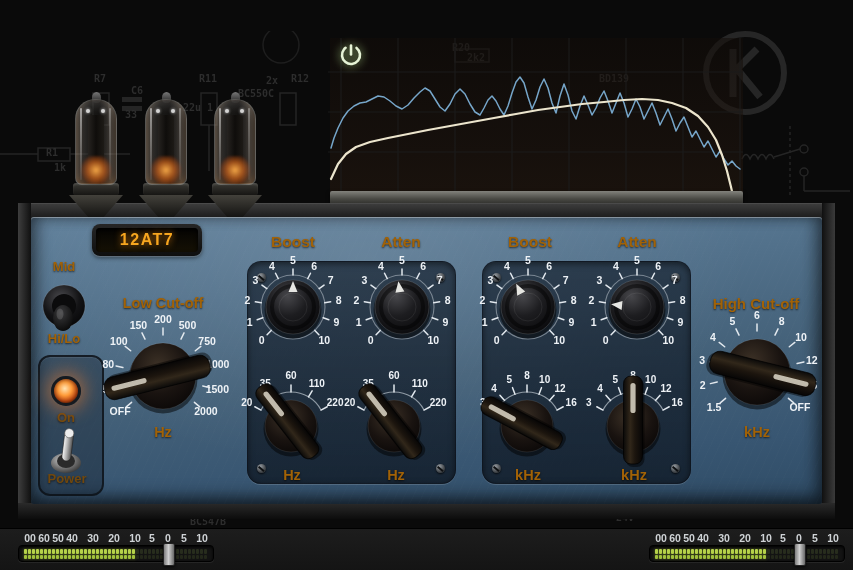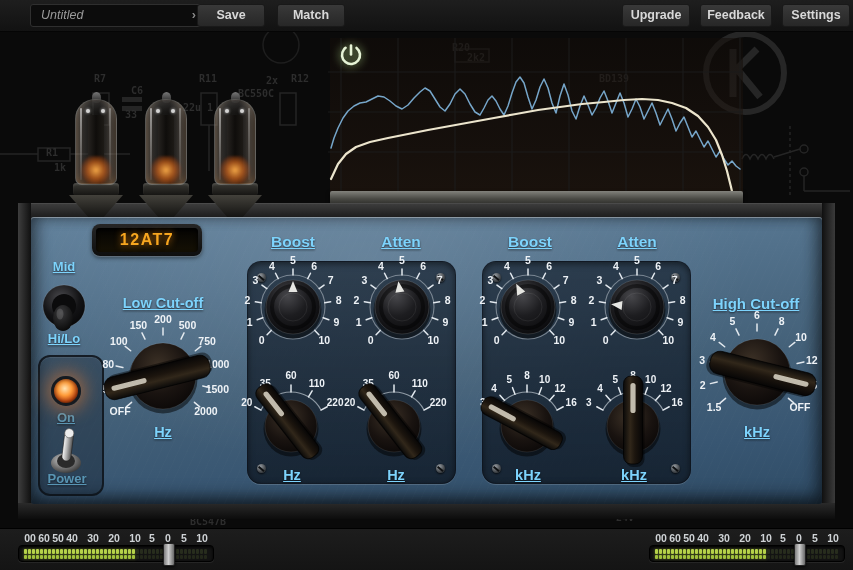--- a/index.html
+++ b/index.html
@@ -75,22 +75,22 @@
     background:repeating-linear-gradient(115deg,rgba(255,255,255,.02) 0 1px,transparent 1px 8px);}
 
   .lcd-bezel{position:absolute;left:92px;top:224px;width:110px;height:32px;border-radius:8px;
     background:linear-gradient(180deg,#262626,#0e0e0e);box-shadow:0 1px 1px rgba(255,255,255,.2),0 2px 4px rgba(0,0,0,.5);
     padding:4px;box-sizing:border-box;cursor:pointer;}
   .lcd-screen{width:100%;height:100%;border-radius:4px;background:linear-gradient(180deg,#050403,#151004);
     box-shadow:inset 0 2px 4px #000;display:flex;align-items:center;justify-content:center;
     color:#f7a61f;font-size:16px;font-weight:bold;letter-spacing:1.5px;
     text-shadow:0 0 7px rgba(255,150,20,.8);}
 
-  .fp-label{position:absolute;color:#7dd3fc;font-weight:bold;white-space:nowrap;
-    transform:translateX(-50%);text-shadow:0 1px 2px rgba(0,0,0,.65);text-decoration:underline;}
+  .fp-label{position:absolute;color:#a16207;font-weight:bold;white-space:nowrap;
+    transform:translateX(-50%);text-shadow:0 1px 2px rgba(0,0,0,.65);}
 
   .section{position:absolute;border-radius:14px;border:1px solid rgba(8,12,18,.6);
     background:linear-gradient(180deg,rgba(26,38,52,.72),rgba(16,26,38,.8));
     box-shadow:inset 0 2px 6px rgba(0,0,0,.5), 0 1px 0 rgba(255,255,255,.14);}
   .screw{position:absolute;width:9px;height:9px;border-radius:50%;
     background:radial-gradient(circle at 35% 30%,#9aa0a6,#4a4e52 55%,#1c1e20);
     box-shadow:0 1px 2px rgba(0,0,0,.7);}
   .screw::after{content:'';position:absolute;left:1px;right:1px;top:48%;height:1.5px;background:#0f1113;
     transform:rotate(40deg);}
 
@@ -1193,25 +1193,14 @@
           </div>
           <div class="ledcol">
             <div class="led"></div>
             <div class="led b"></div>
           </div>
       <div class="mslider" style="left:144px"></div>
     </div>
       </div>
   </div>
 
-  <div class="topbar">
-    <div class="preset-box">
-      <span>Untitled</span>
-      <span class="chev">›</span>
-    </div>
-    <div class="tb-btn" style="left:197px;width:68px">Save</div>
-    <div class="tb-btn" style="left:277px;width:68px">Match</div>
-    <div class="tb-btn" style="left:622px;width:68px">Upgrade</div>
-    <div class="tb-btn" style="left:700px;width:72px">Feedback</div>
-    <div class="tb-btn" style="left:782px;width:68px">Settings</div>
-  </div>
 
 </div>
 
 </body></html>

